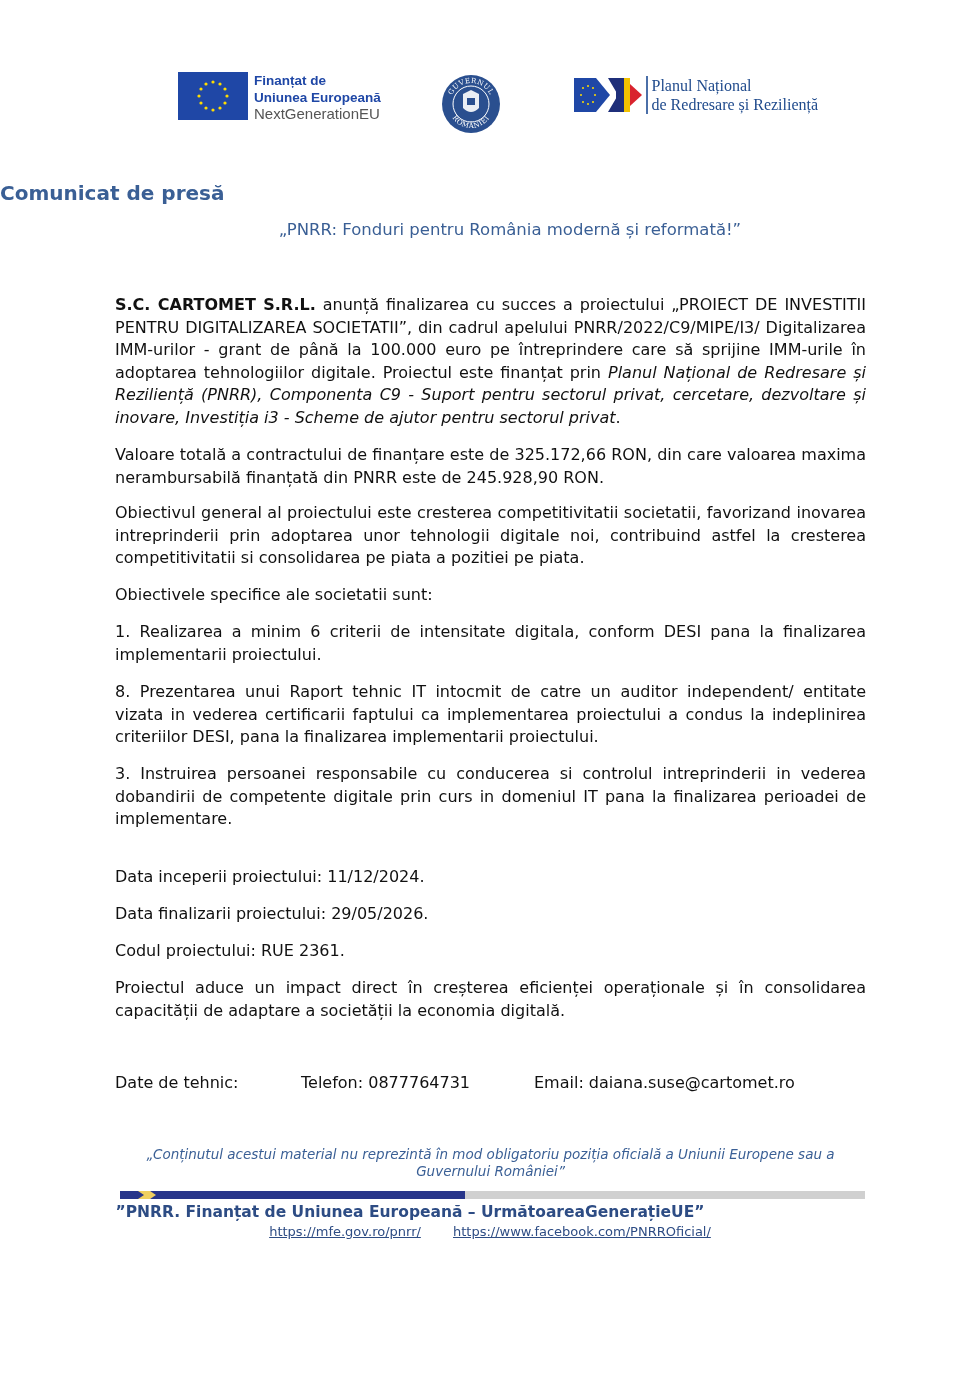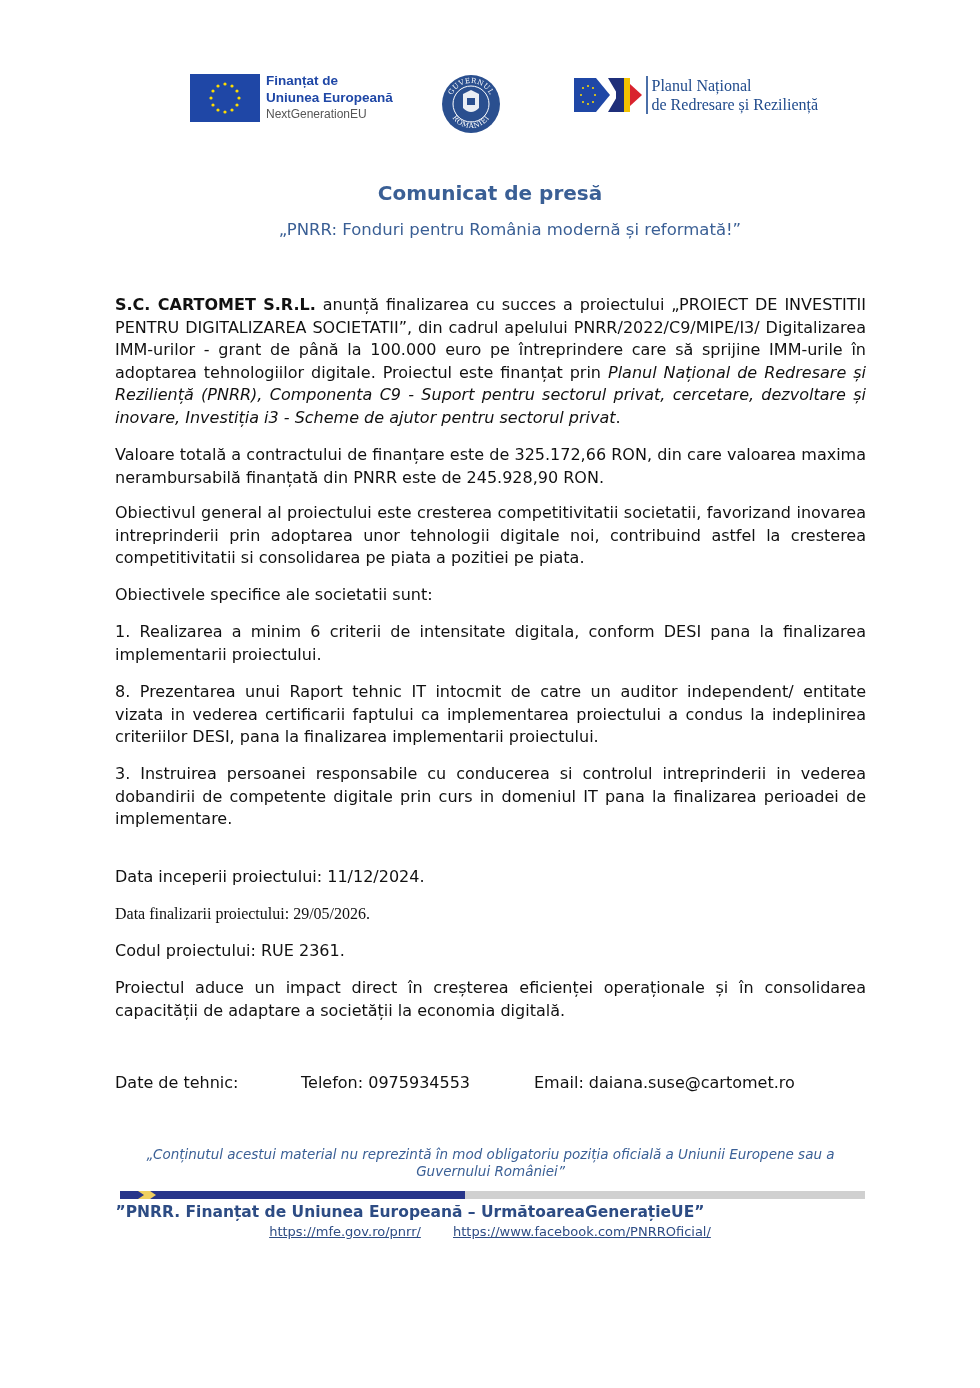--- a/index.html
+++ b/index.html
@@ -1,47 +1,47 @@
 <!DOCTYPE html>
 <html><head>
   <meta charset="utf-8">
   <style>
     html, body { margin: 0; padding: 0; background: #ffffff; }
     body { width: 980px; height: 1388px; position: relative; overflow: hidden;
            font-family: "DejaVu Sans", sans-serif; color: #111111; }
     .logos { position: absolute; top: 66px; left: 0; width: 980px; height: 70px; }
-    .eu-logo { position: absolute; left: 154px; top: 6px; display: flex; align-items: flex-end; padding-left: 36px; }
+    .eu-logo { position: absolute; left: 142px; top: 6px; display: flex; align-items: flex-start; padding-left: 36px; }
     .eu-flag { width: 70px; height: 48px; background: #1f47a6; position: relative; }
     .eu-flag svg { position: absolute; left: 0; top: 0; }
     .eu-text { margin-left: 6px; font-family: "Liberation Sans", sans-serif; }
     .eu-text .l1, .eu-text .l2 { font-size: 13.5px; font-weight: bold; color: #1f47a6; line-height: 17px; }
-    .eu-text .l3 { font-size: 12px; color: #555; line-height: 16px; }
+    .eu-text .l3 { font-size: 15px; color: #555; line-height: 16px; }
     .gov-logo { position: absolute; left: 441px; top: 8px; width: 60px; height: 60px; }
     .pnrr-logo { position: absolute; left: 574px; top: 10px; display: flex; align-items: center; }
     .pnrr-arrows { width: 68px; height: 38px; }
     .pnrr-divider { width: 1.5px; height: 38px; background: #4b6fa8; margin: 0 4px 0 4px; }
     .pnrr-text { font-family: Liberation Serif, serif; font-size: 16px; color: #1f4a8c; line-height: 19px; }
 
-    .title { position: absolute; top: 181px; left: 0; width: 980px; text-align: center;
+    .title { position: absolute; top: 181px; left: 0; width: 980px; text-align: left;
              font-size: 20px; font-weight: bold; color: #3a5f95; }
     .subtitle { position: absolute; top: 220px; left: 0; width: 980px; text-align: center;
                 font-size: 16.5px; color: #3a5f95; padding-left: 20px; }
 
     .body { position: absolute; left: 115px; width: 751px; font-size: 16px; line-height: 22.6px;
             text-align: justify; color: #111; }
     .body p { margin: 0; }
     .p1 { top: 294px; }
     .p2 { top: 444px; }
     .p3 { top: 502px; }
     .p4 { top: 584px; }
     .p5 { top: 621px; }
     .p6 { top: 681px; }
     .p7 { top: 763px; }
     .p8 { top: 866px; }
-    .p9 { top: 903px; font-family: Liberation Serif, serif; }
+    .p9 { top: 903px; }
     .p10 { top: 940px; }
     .p11 { top: 977px; }
     .contact { position: absolute; top: 1073px; left: 115px; font-size: 16px; color: #111; }
     .contact span { position: absolute; white-space: nowrap; top: 0; }
 
     .disclaimer { position: absolute; top: 1146px; left: 115px; width: 751px; text-align: center;
                   font-size: 13.5px; font-style: italic; color: #3a5f95; line-height: 17px; }
     .footer-bar { position: absolute; top: 1190px; left: 120px; width: 745px; height: 10px; }
     .footer-bar .dark { position: absolute; left: 40px; top: 1px; width: 305px; height: 8px; background: #27358a; }
     .footer-bar .light { position: absolute; left: 345px; top: 1px; width: 400px; height: 8px; background: #d0d0d0; }
@@ -157,21 +157,21 @@
   </div>
 <div class="body p10">
     <p>Codul proiectului: RUE 2361.</p>
   </div>
 <div class="body p11">
     <p>Proiectul aduce un impact direct în creșterea eficienței operaționale și în consolidarea capacității de adaptare a societății la economia digitală.</p>
   </div>
 
 <div class="contact">
   <span style="left:0">Date de tehnic:</span>
-  <span style="left:186px">Telefon: 0975934553</span>
+  <span style="left:186px">Telefon: 0877764731</span>
   <span style="left:419px">Email: daiana.suse@cartomet.ro</span>
 </div>
 
 <div class="disclaimer">„Conținutul acestui material nu reprezintă în mod obligatoriu poziția oficială a Uniunii Europene sau a Guvernului României”</div>
 
 <div class="footer-bar">
   <svg width="60" height="10" viewBox="0 0 60 10">
     <polygon points="0,1 20,1 26,5 20,9 0,9" fill="#27358a"></polygon>
     <polygon points="18,1 30,1 38,5 30,9 18,9 24,5" fill="#f0d060"></polygon>
     <polygon points="30,1 42,1 48,5 42,9 30,9 36,5" fill="#27358a"></polygon>

